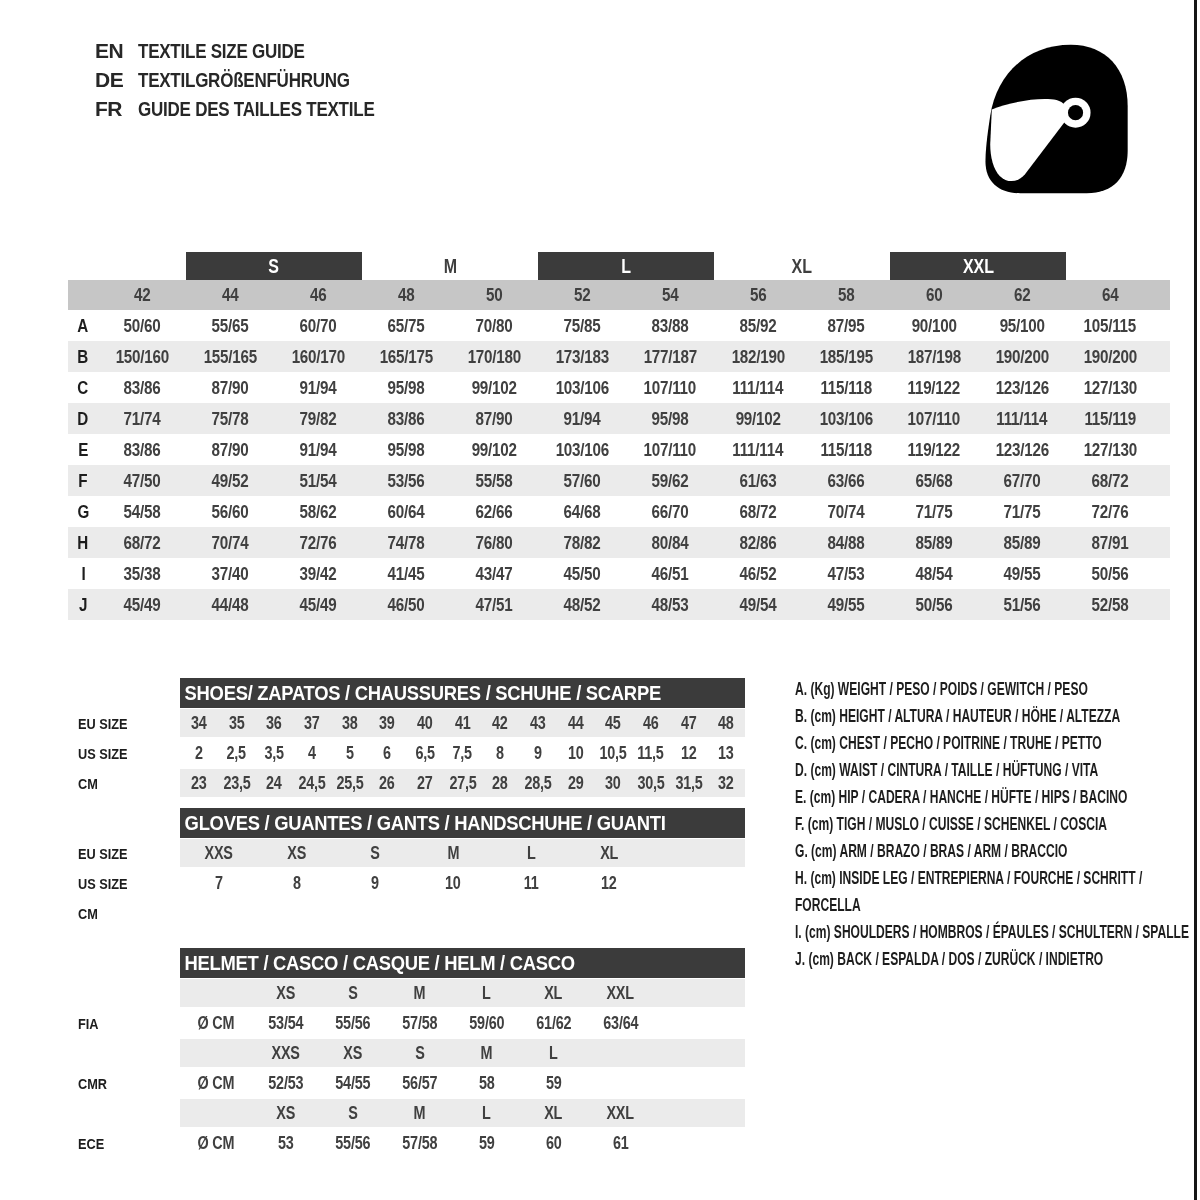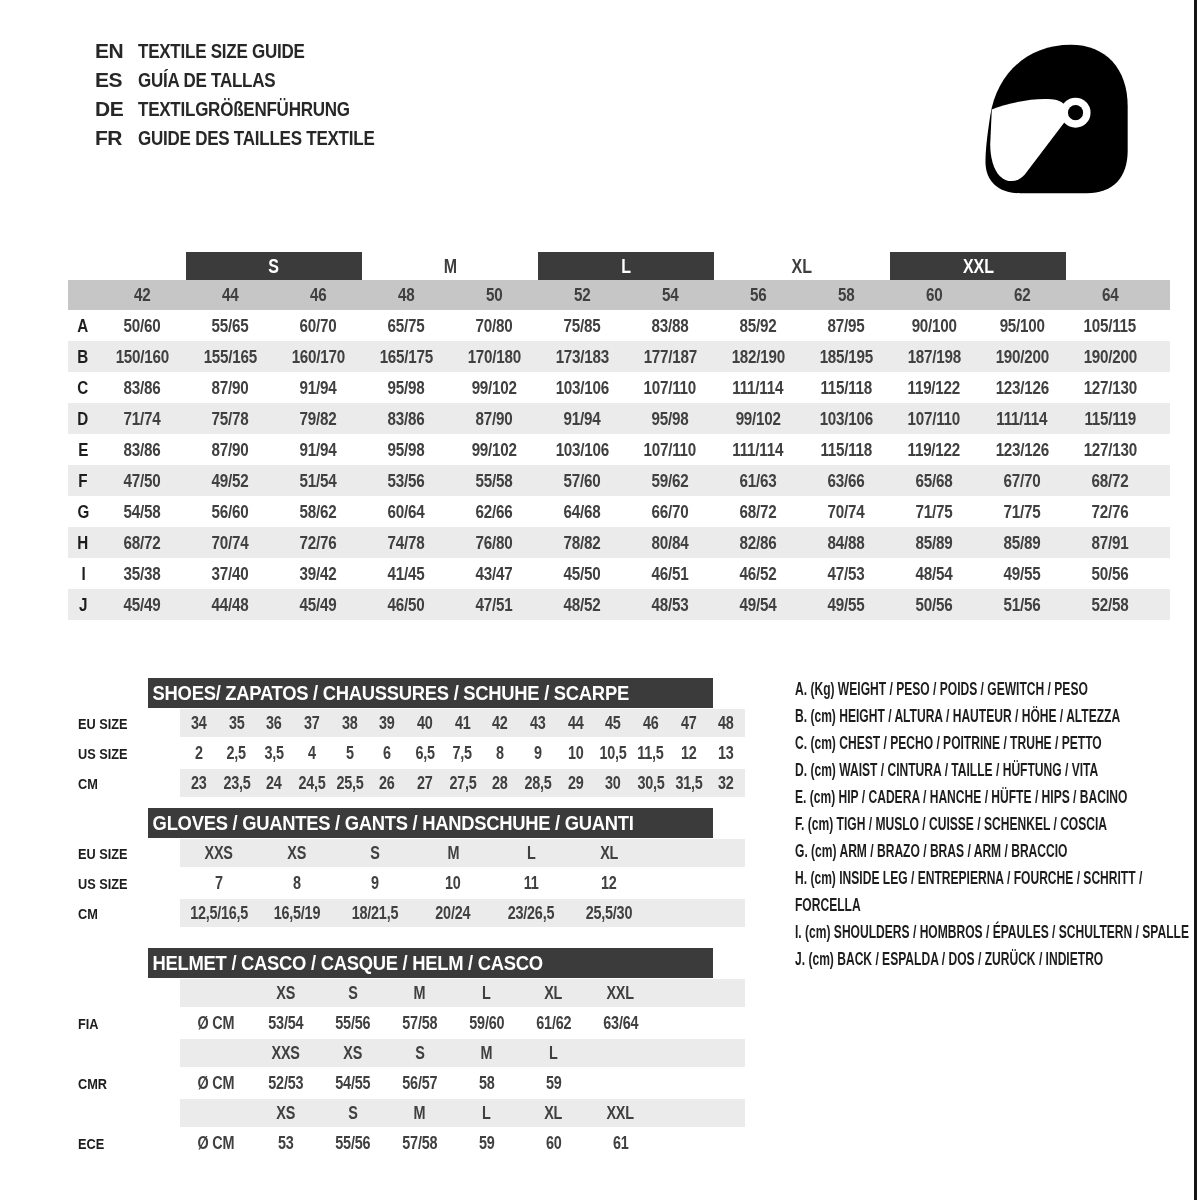--- a/index.html
+++ b/index.html
@@ -26,21 +26,21 @@
   .mt-row{height:31px;}
   .mt-row.alt{background:#ebebeb;}
   .mt-cell{display:flex;align-items:center;justify-content:center;font-size:19px;color:#404040;
            letter-spacing:-0.3px;white-space:nowrap;}
   .mt-label{color:#1d1d1d;}
   .cx{display:inline-block;transform:scaleX(0.8);white-space:nowrap;}
   .cl{display:inline-block;transform:scaleX(0.85);transform-origin:0 50%;white-space:nowrap;}
 
   
   .section{position:absolute;left:78px;width:670px;font-weight:bold;}
-  .sec-title{margin-left:70px;width:565px;height:30px;background:#3b3b3b;color:#ffffff;
+  .sec-title{margin-left:102px;width:565px;height:30px;background:#3b3b3b;color:#ffffff;
              display:flex;align-items:center;font-size:20px;}
   .sec-title .bar-text{padding-left:5px;transform:scaleX(0.92);transform-origin:0 50%;white-space:nowrap;letter-spacing:-0.3px;}
   .srow{display:flex;height:30px;align-items:center;}
   .srow-label{width:102px;font-size:15px;color:#1d1d1d;}
   .srow-band{width:565px;height:28px;display:grid;}
   .srow-band.shaded{background:#ebebeb;}
   .shoe-band{grid-template-columns:repeat(15,1fr);}
   .glove-band{grid-template-columns:repeat(6,78px) 1fr;}
   .helm-band{grid-template-columns:72px repeat(6,67px) 1fr;}
   .s-cell{display:flex;align-items:center;justify-content:center;font-size:18px;color:#404040;
@@ -56,24 +56,20 @@
 
 <div class="canvas">
   <div class="edge-line"></div>
 
   <div class="langs" id="langs">
       <div class="lang-row">
         <div class="lang-code">EN</div>
         <div class="lang-title">TEXTILE SIZE GUIDE</div>
       </div>
       <div class="lang-row">
-        <div class="lang-code">ES</div>
-        <div class="lang-title">GUÍA DE TALLAS</div>
-      </div>
-      <div class="lang-row">
         <div class="lang-code">DE</div>
         <div class="lang-title">TEXTILGRÖßENFÜHRUNG</div>
       </div>
       <div class="lang-row">
         <div class="lang-code">FR</div>
         <div class="lang-title">GUIDE DES TAILLES TEXTILE</div>
       </div>
     </div>
 
   <svg class="helmet-svg" width="158" height="158" viewBox="0 0 100 100">
@@ -758,40 +754,20 @@
             <div class="s-cell">
               <span class="cx">11</span>
             </div>
             <div class="s-cell">
               <span class="cx">12</span>
             </div>
           </div>
         </div>
         <div class="srow">
           <div class="srow-label"><span class="cl">CM</span></div>
-          <div class="srow-band glove-band shaded">
-            <div class="s-cell">
-              <span class="cx">12,5/16,5</span>
-            </div>
-            <div class="s-cell">
-              <span class="cx">16,5/19</span>
-            </div>
-            <div class="s-cell">
-              <span class="cx">18/21,5</span>
-            </div>
-            <div class="s-cell">
-              <span class="cx">20/24</span>
-            </div>
-            <div class="s-cell">
-              <span class="cx">23/26,5</span>
-            </div>
-            <div class="s-cell">
-              <span class="cx">25,5/30</span>
-            </div>
-          </div>
         </div>
       </div>
   </div>
 
   <div class="section" style="top:948px;">
     <div class="sec-title">
       <span class="bar-text">HELMET / CASCO / CASQUE / HELM / CASCO</span>
     </div>
     <div id="helmetRows">
         <div class="srow">

